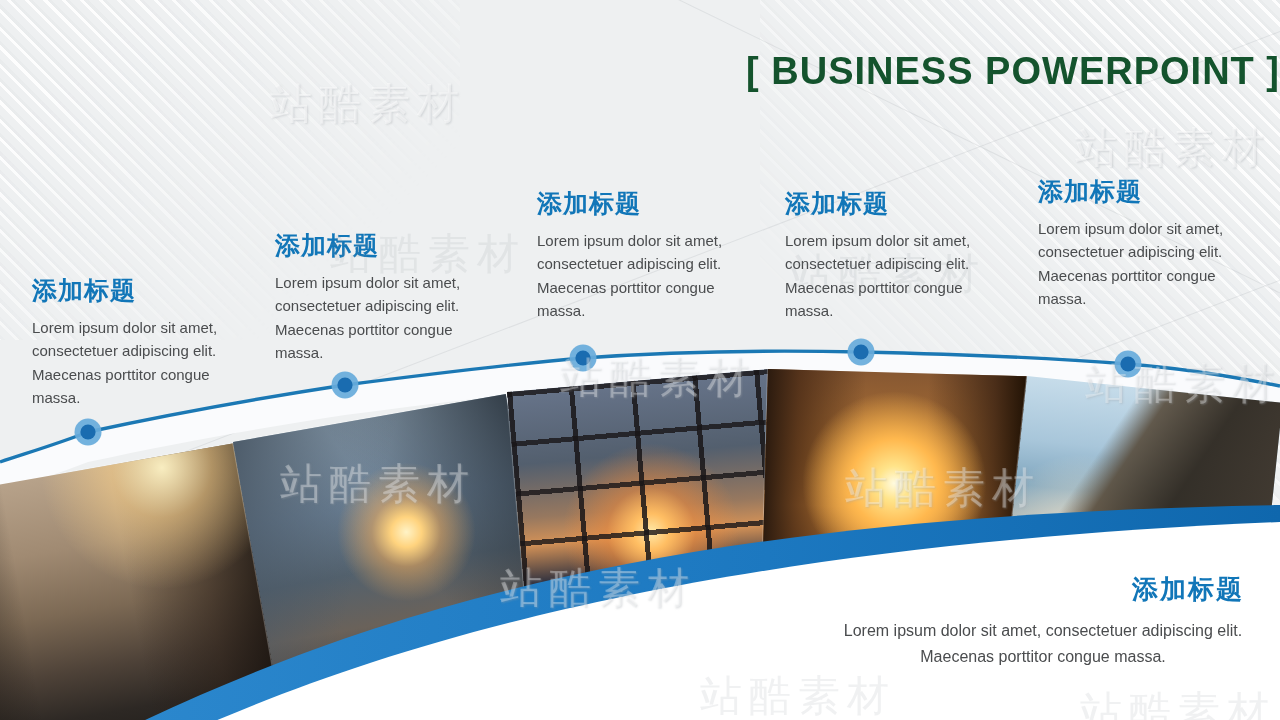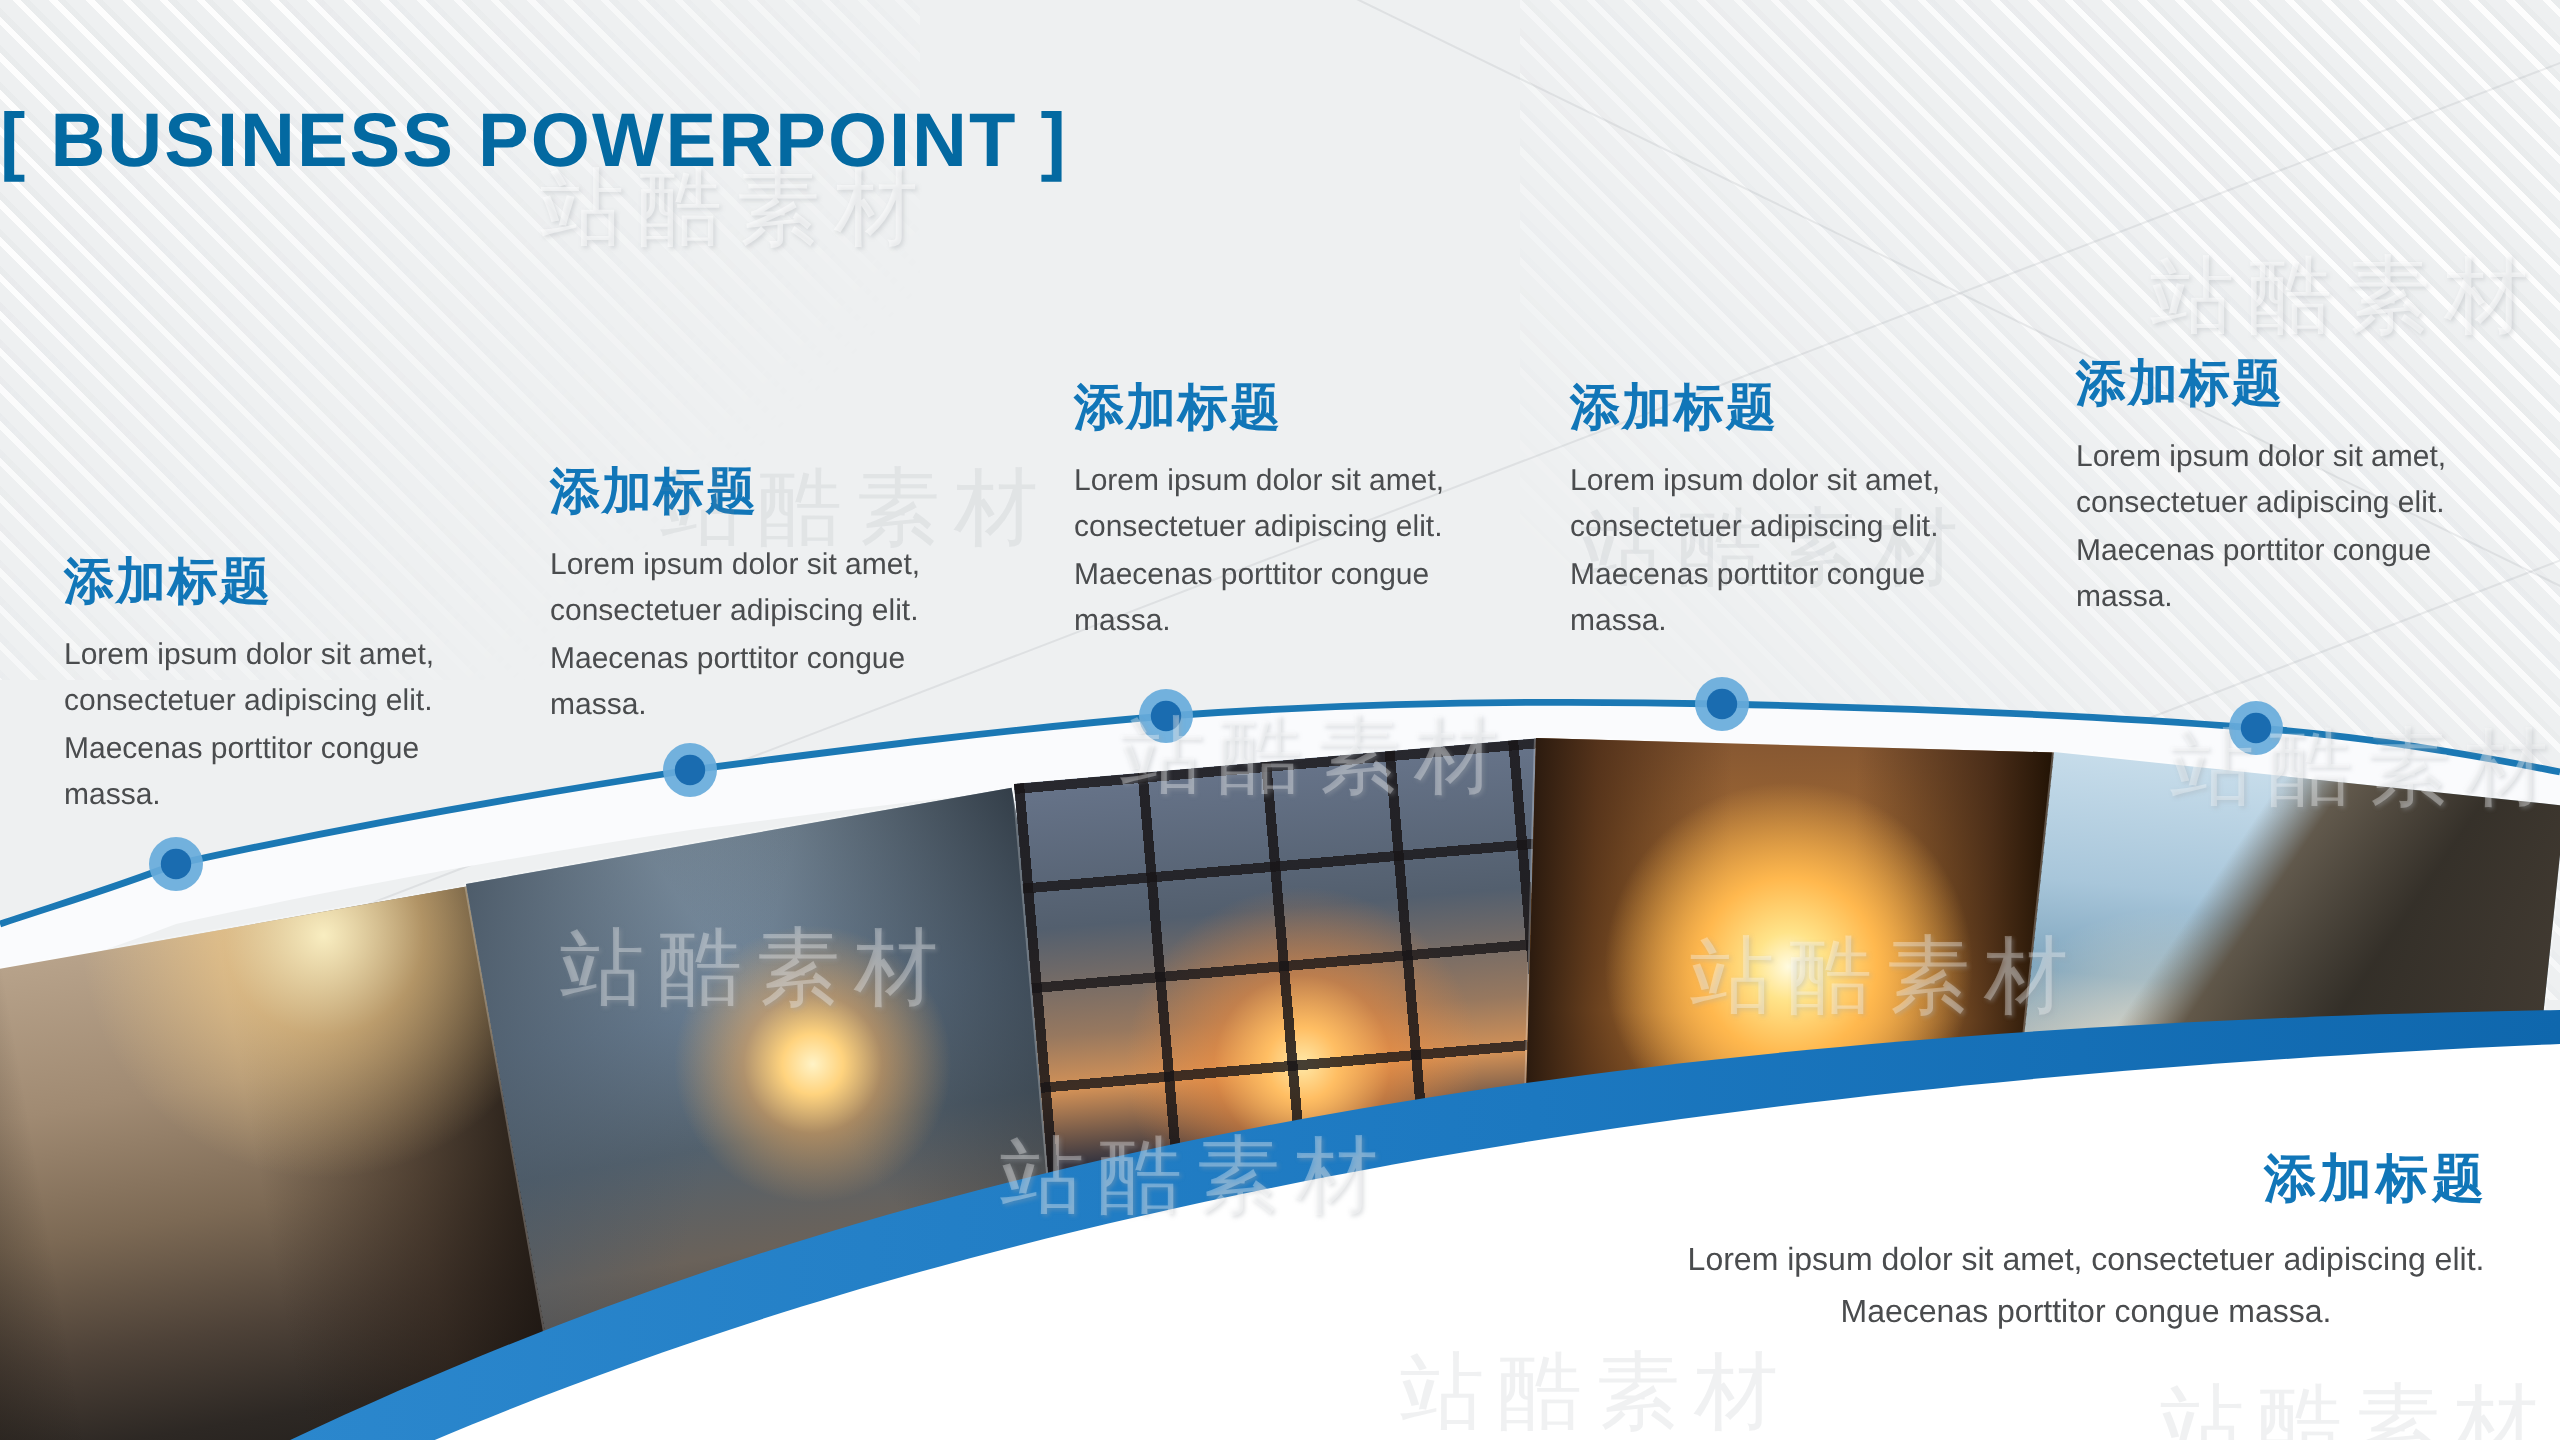--- a/index.html
+++ b/index.html
@@ -26,22 +26,22 @@
   .hairline{position:absolute;height:1px;background:rgba(110,116,122,.12);transform-origin:left top;pointer-events:none;}
   .hl1{left:-20px;top:530px;width:1500px;transform:rotate(-21deg);}
   .hl2{left:120px;top:725px;width:1500px;transform:rotate(-21deg);}
   .hl3{left:660px;top:-10px;width:1000px;transform:rotate(26deg);}
   
   .wm{position:absolute;font-size:42px;font-weight:400;letter-spacing:7px;white-space:nowrap;
       color:rgba(255,255,255,.5);text-shadow:1px 1px 2px rgba(160,166,172,.35);pointer-events:none;}
   .wm-dark{color:rgba(140,146,152,.13);text-shadow:none;}
   .wm-soft{color:rgba(255,255,255,.32);}
   
-  .title{position:absolute;top:50px;left:0;right:0;margin:0;text-align:left;
-         font-size:38px;font-weight:800;color:#0369a1;letter-spacing:1px;}
+  .title{position:absolute;top:50px;left:0;right:0;margin:0;text-align:right;
+         font-size:38px;font-weight:800;color:#14532d;letter-spacing:1px;}
   
   .tb{position:absolute;width:205px;}
   .tb h3{margin:0 0 9px;font-size:25px;font-weight:800;color:#1176b8;letter-spacing:1px;}
   .tb p{margin:0;width:192px;font-size:15px;line-height:1.55;color:#4a4c4e;}
   .b1{left:32px;top:274px;}
   .b2{left:275px;top:229px;}
   .b3{left:537px;top:187px;}
   .b4{left:785px;top:187px;}
   .b5{left:1038px;top:175px;}
   

